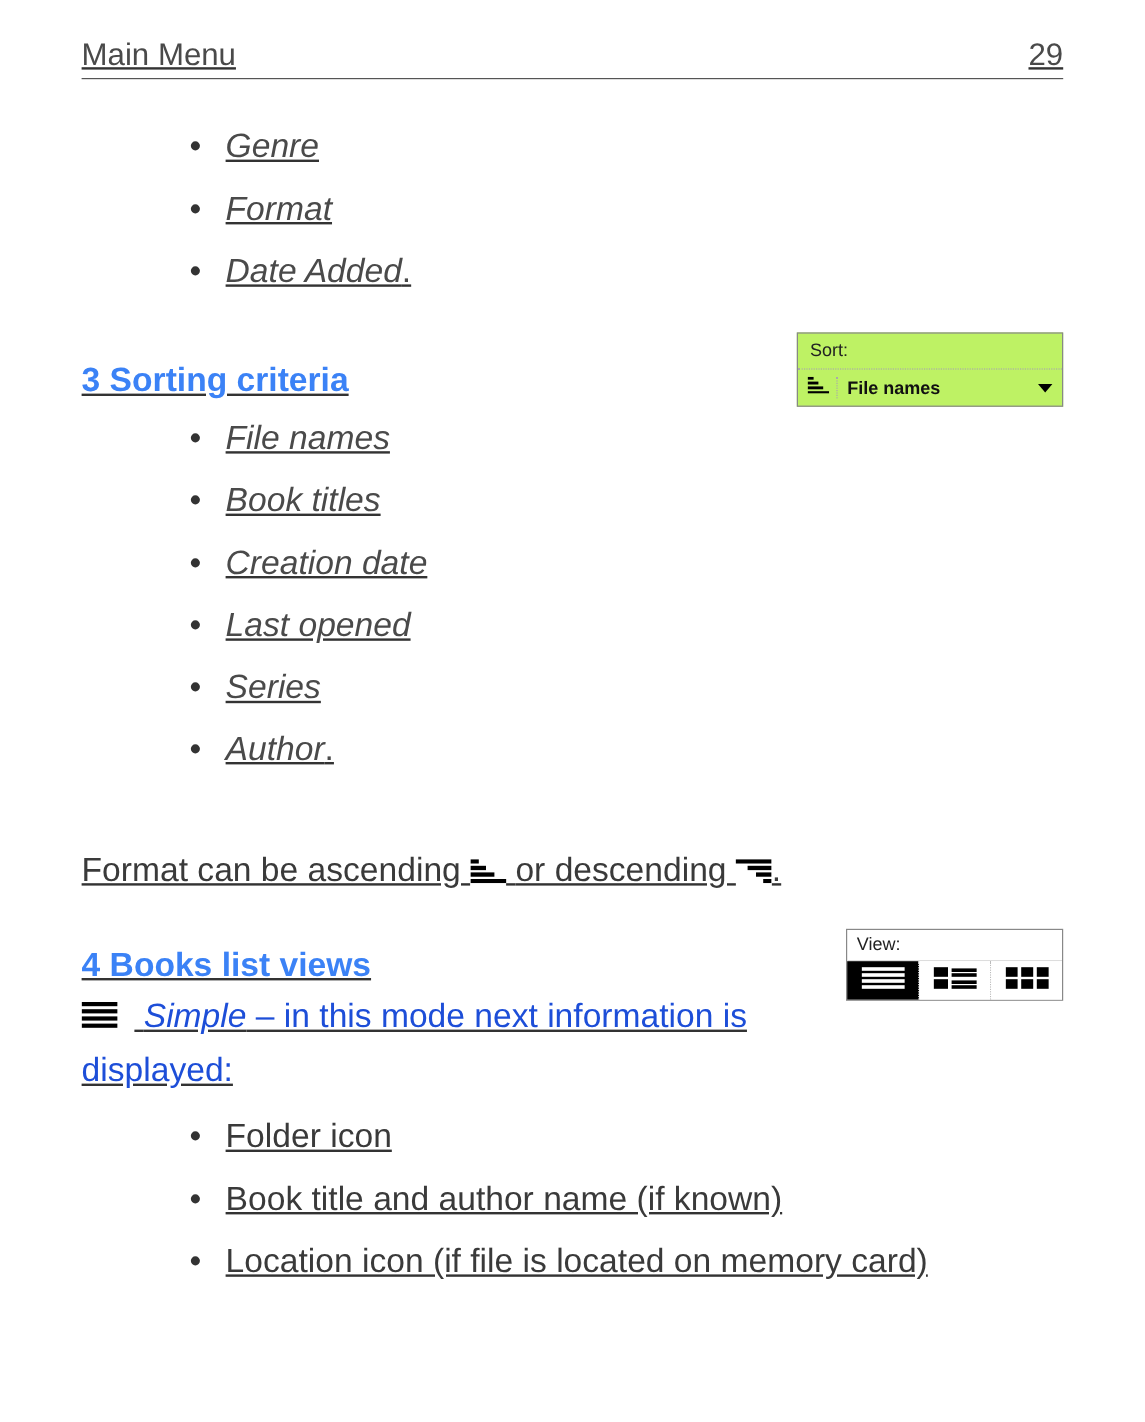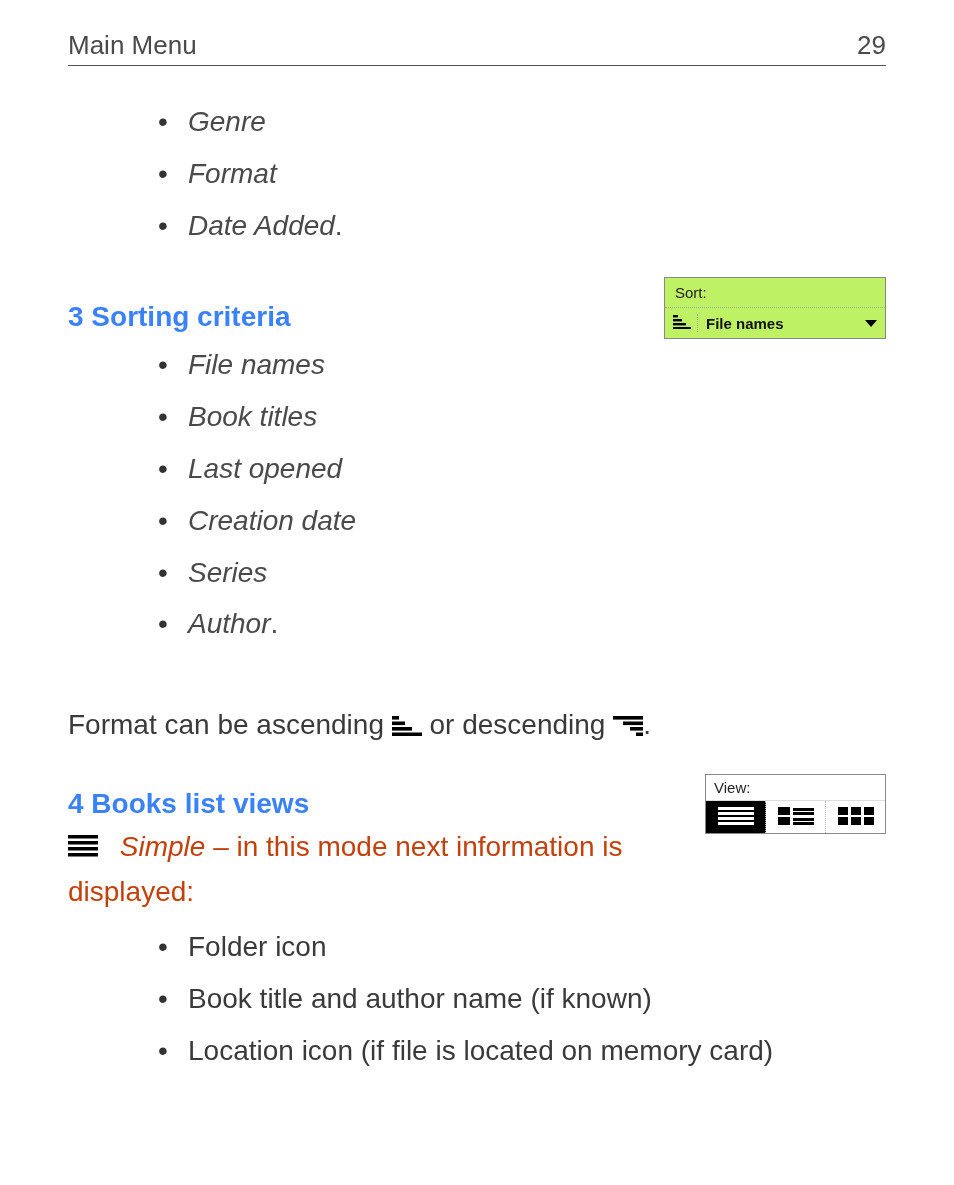--- a/index.html
+++ b/index.html
@@ -8,20 +8,21 @@
     background: #fff;
     font-family: "Frutiger", "Segoe UI", "Arial", sans-serif;
     color: #333;
   }
   .page {
     width: 954px;
     min-height: 1185px;
     padding: 30px 68px 40px 68px;
     box-sizing: border-box;
     position: relative;
+    text-decoration: underline;
   }
   .header-row {
     display: flex;
     justify-content: space-between;
     align-items: baseline;
     border-bottom: 1px solid #555;
     padding-bottom: 4px;
     margin-bottom: 30px;
   }
   .header-left {
@@ -136,21 +137,21 @@
     border-right: 1px dotted #bbb;
     background: #fff;
   }
   .view-box .view-cell:last-child { border-right: none; }
   .view-box .view-cell.active {
     background: #000;
   }
   
   .def-line {
     font-size: 28px;
-    color: #c2410c;
+    color: #1d4ed8;
     margin-top: 2px;
     line-height: 1.5;
   }
   .def-line .lead-icon {
     display: inline-block;
     vertical-align: -3px;
     margin-right: 14px;
   }
   .def-line .ital { font-style: italic; }
   ul.inner {
@@ -204,22 +205,22 @@
       <span class="divider"></span>
       <span class="value">File names</span>
       <span class="caret"></span>
     </div>
   </div>
 
   <h2 class="section">3 Sorting criteria</h2>
   <ul class="bullets">
     <li><span>File names</span></li>
     <li><span>Book titles</span></li>
+    <li><span>Creation date</span></li>
     <li><span>Last opened</span></li>
-    <li><span>Creation date</span></li>
     <li><span>Series</span></li>
     <li><span>Author</span><span class="dot">.</span></li>
   </ul>
 
   <div style="clear:both"></div>
 
   <p class="body-text">
     <span>Format can be ascending </span>
     <span class="inline-icon">
       <svg width="30" height="20" viewBox="0 0 30 20">

